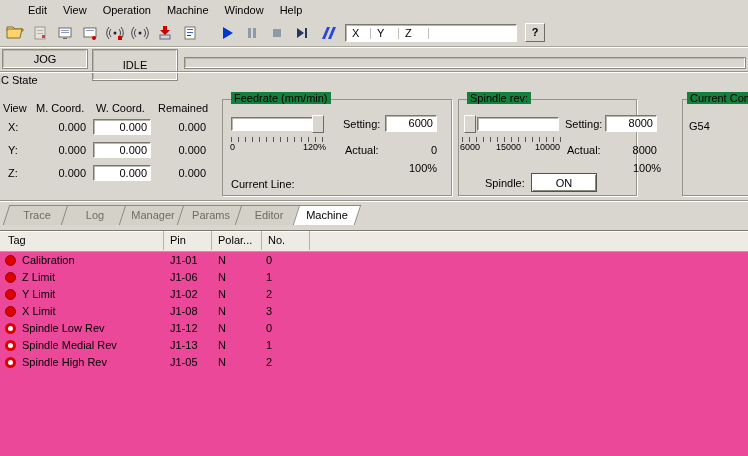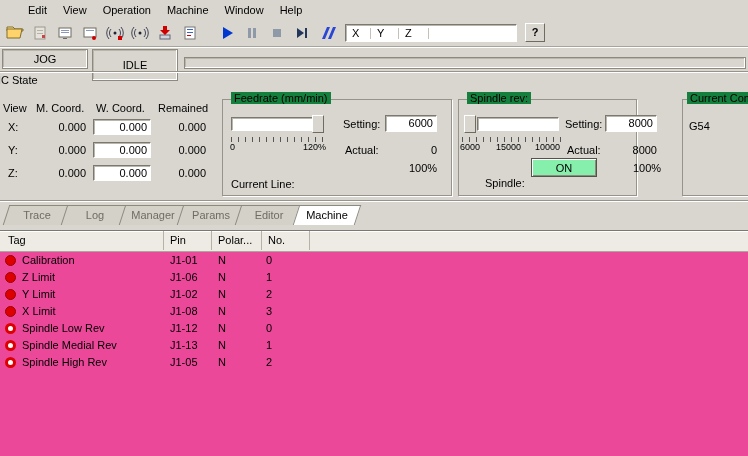--- a/index.html
+++ b/index.html
@@ -236,21 +236,21 @@
   <span class="abs f9" style="left:37px;top:42px;">15000</span>
   <span class="abs f9" style="left:76px;top:42px;">10000</span>
   <span class="abs" style="left:106px;top:18px;">Setting:</span>
   <div class="abs sunken" style="left:146px;top:15px;width:52px;height:17px;line-height:15px;text-align:right;padding-right:3px;">
     <span>8000</span>
   </div>
   <span class="abs" style="left:108px;top:44px;">Actual:</span>
   <span class="abs" style="left:152px;top:44px;width:46px;text-align:right;">8000</span>
   <span class="abs" style="left:174px;top:62px;">100%</span>
   <span class="abs" style="left:26px;top:77px;">Spindle:</span>
-  <div class="abs" style="left:72px;top:58px;width:66px;height:19px;background:#86efac;border:1px solid #55524a;box-shadow:inset 1px 1px 0 #fff,inset -1px -1px 0 #8c897f;text-align:center;line-height:18px;box-sizing:border-box;">
+  <div class="abs" style="left:72px;top:73px;width:66px;height:19px;background:#ffffff;border:1px solid #55524a;box-shadow:inset 1px 1px 0 #fff,inset -1px -1px 0 #8c897f;text-align:center;line-height:18px;box-sizing:border-box;">
     <span>ON</span>
   </div>
 </div>
 
 <div class="abs group" style="left:682px;top:99px;width:90px;height:97px;">
   <span class="gtitle" style="left:4px;">Current Com</span>
   <span class="abs" style="left:6px;top:20px;">G54</span>
 </div>
 
 <div class="abs hline" style="left:0;top:200px;width:748px;"></div>

